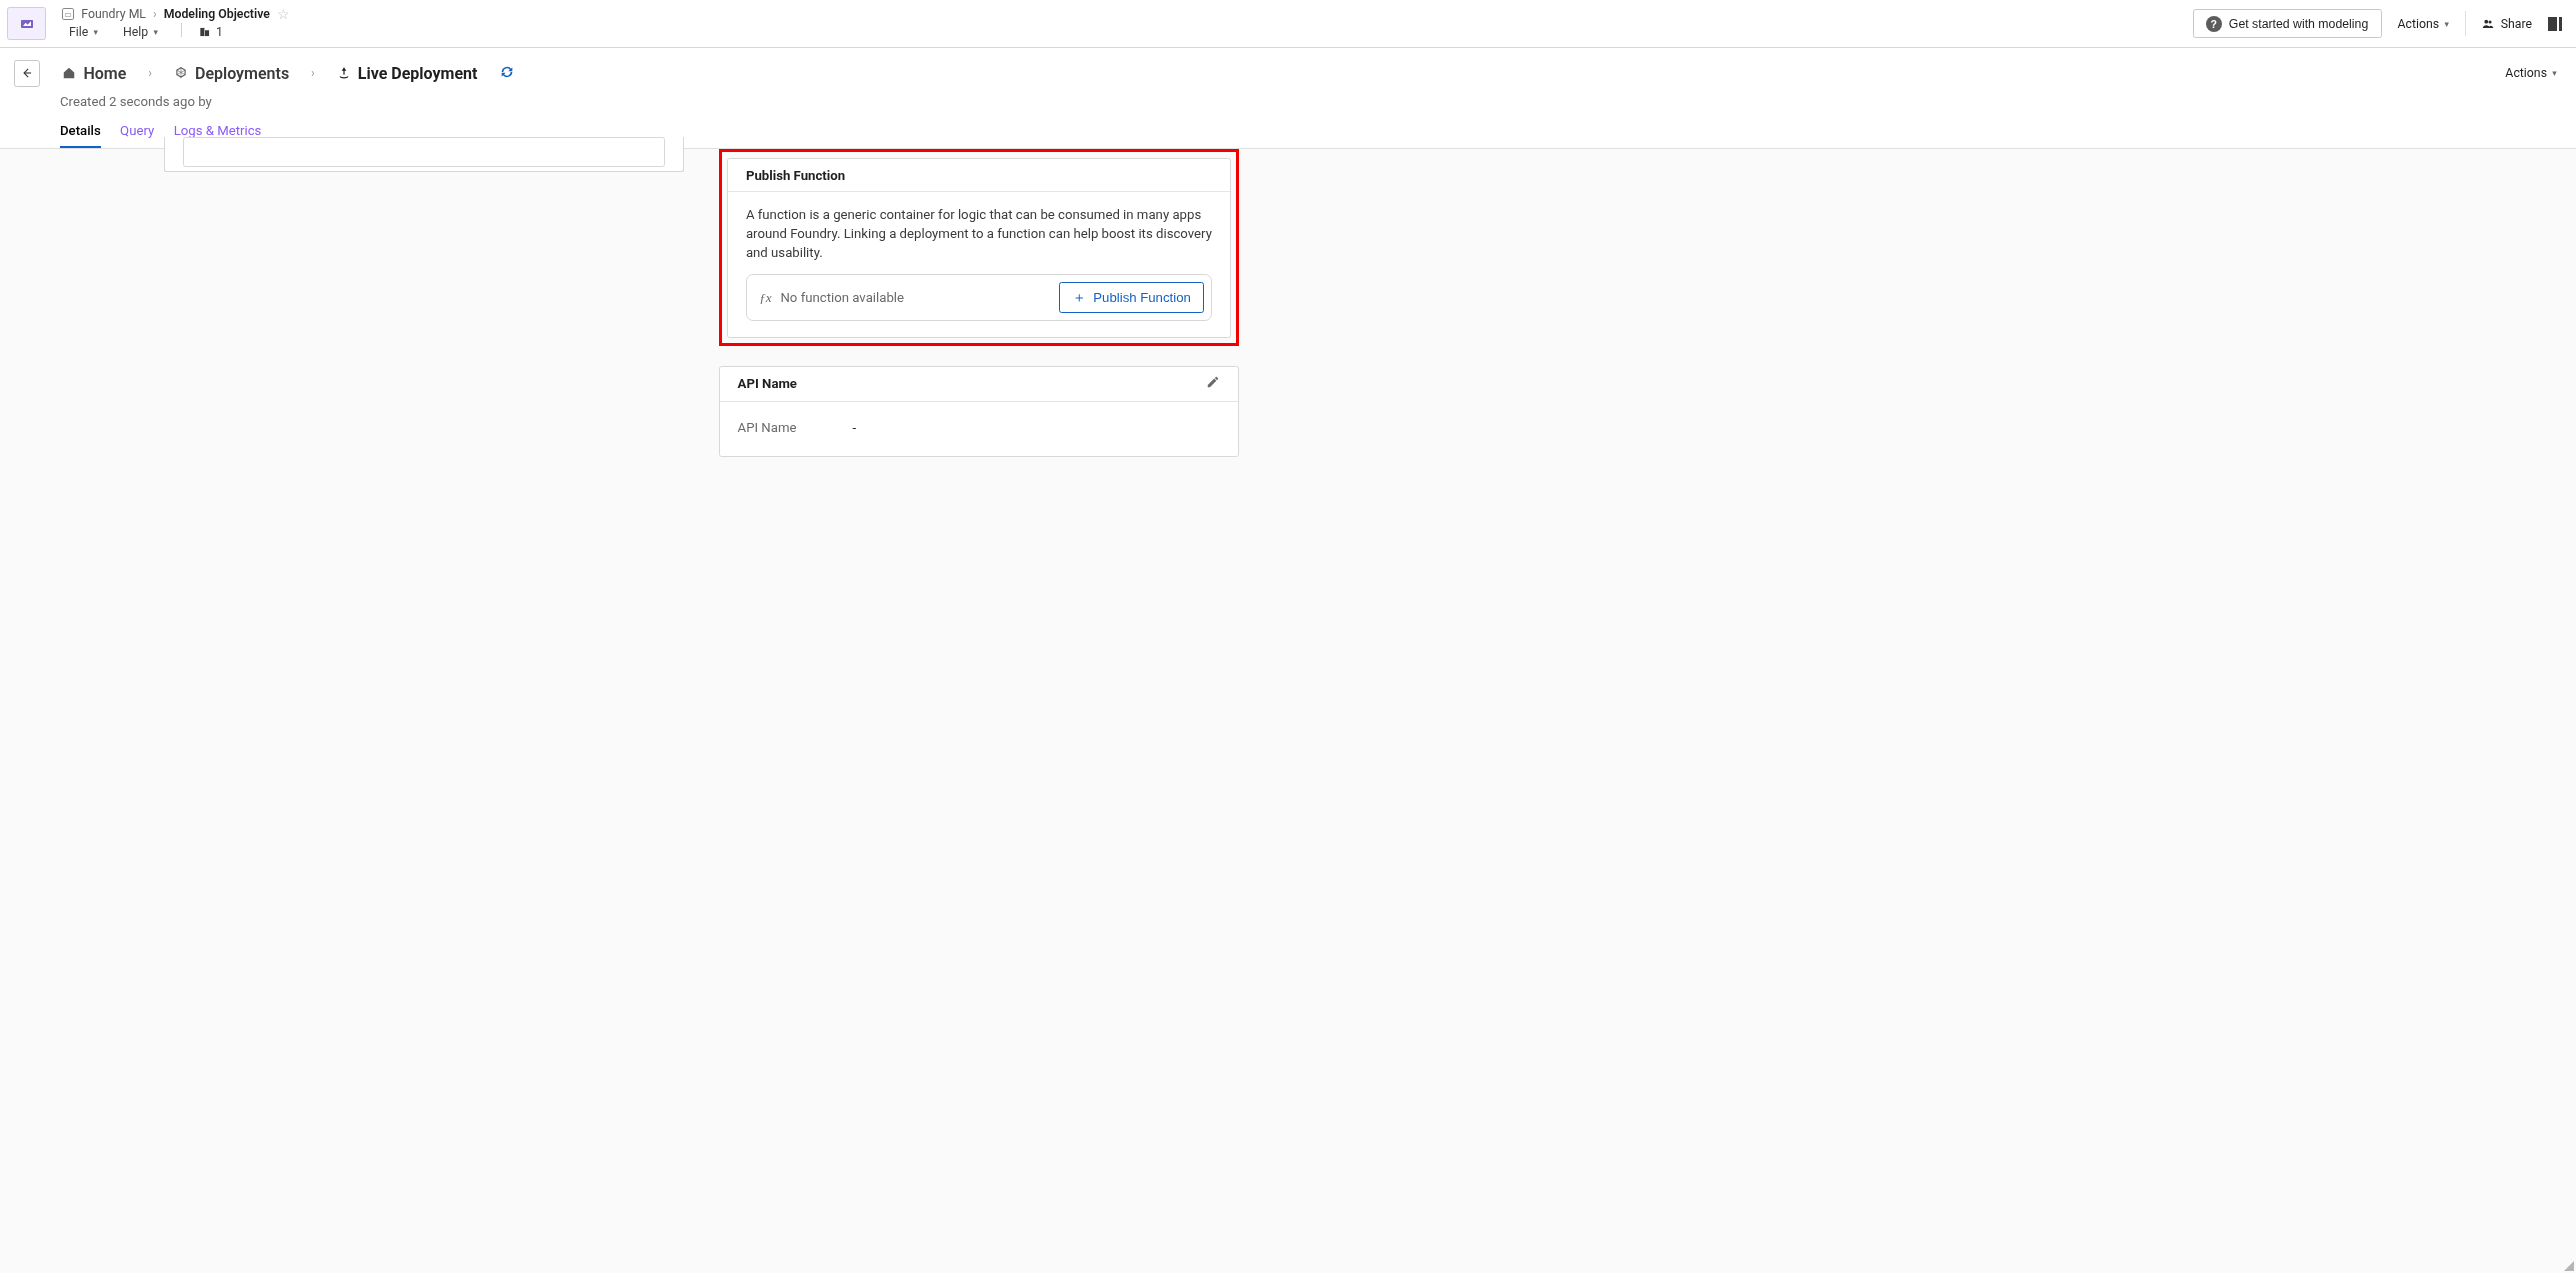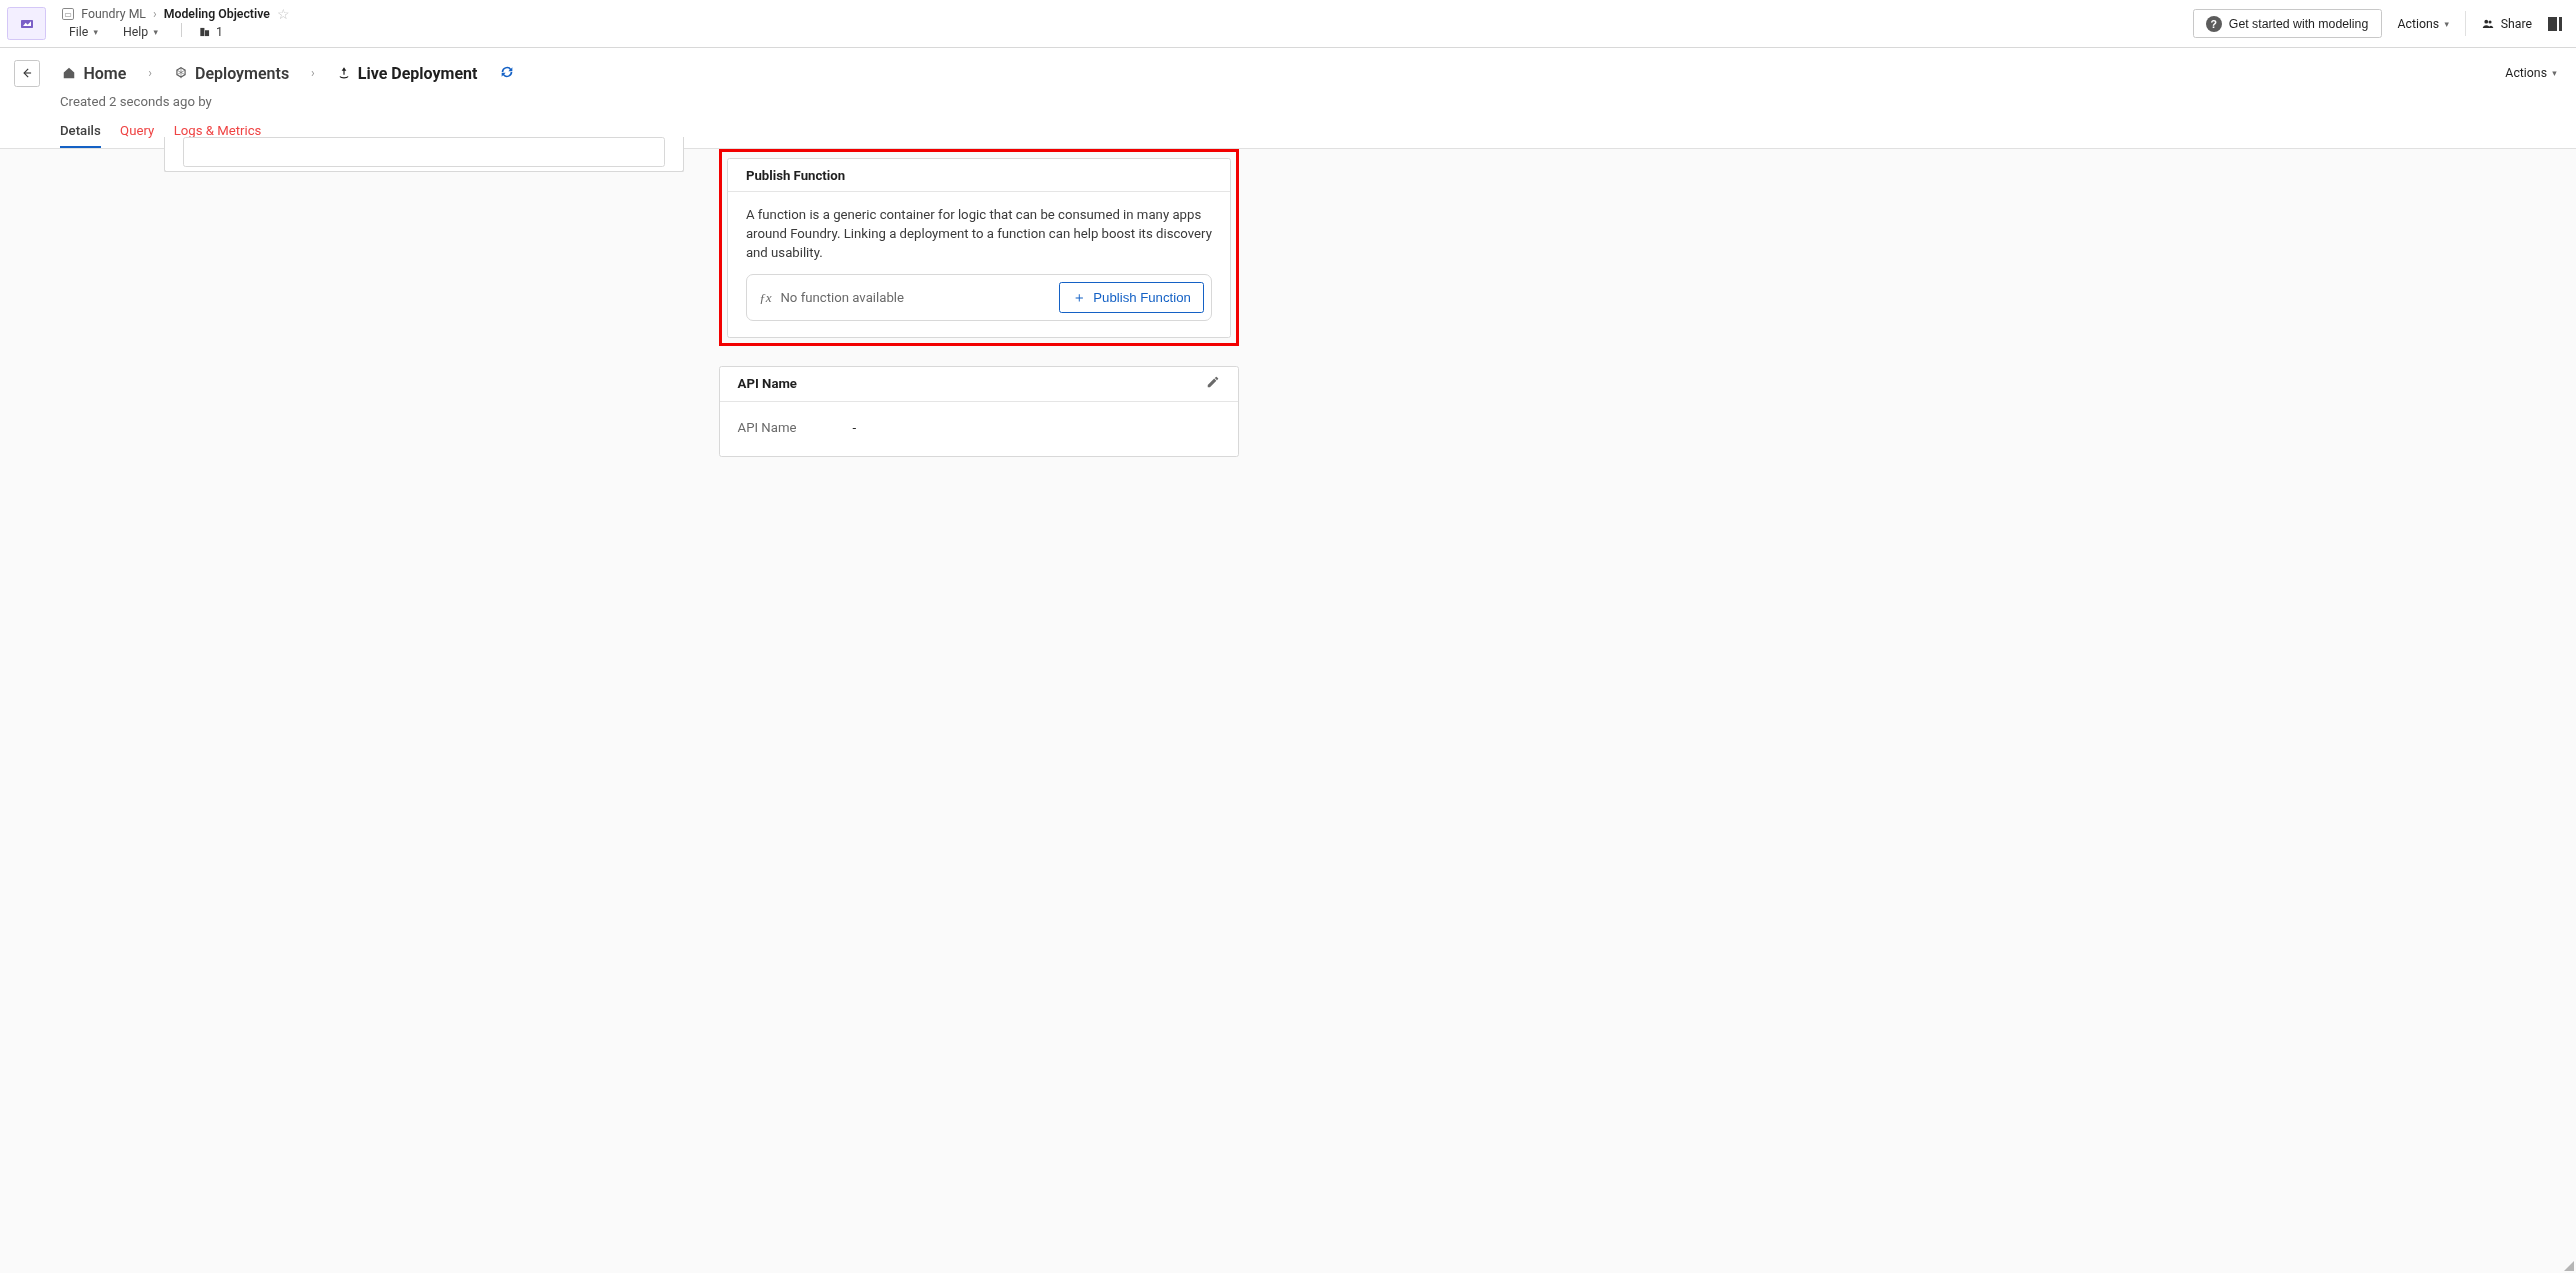--- a/index.html
+++ b/index.html
@@ -96,22 +96,22 @@
       color:#3b3b3b; font-size:14px;
     }
     .bc-item { display:flex; align-items:center; gap:7px; font-size:16px; font-weight:600; color:#3b3b3b; cursor:pointer; }
     .bc-item.current { color:#1f1f1f; font-weight:700; }
     .bc-sep { color:#9a9a9a; font-size:12.3px; }
     .refresh-icon { color:#1461c5; }
     .header-right { margin-left:auto; display:flex; align-items:center; }
     .meta-line { font-size:13.2px; color:#6a6a6a; margin-left:46px; margin-top:7px; }
 
     .tabs-row { display:flex; gap:19.4px; margin-top:14px; margin-left:46px; }
-    .tab { padding-bottom:8.8px; font-size:13.2px; color:#ef4444; cursor:pointer; }
-    .tab.active { color:#404040; border-bottom: 2.6px solid #1461c5; font-weight:500; }
+    .tab { padding-bottom:8.8px; font-size:13.2px; color:#8b5cf6; cursor:pointer; }
+    .tab.active { color:#000000; border-bottom: 2.6px solid #1461c5; font-weight:500; }
 
     
     .content {
       display:flex;
       gap:35px;
       padding: 0 14px 35px 14px;
       align-items:flex-start;
       max-width: 1375px;
     }
     .left-col {

